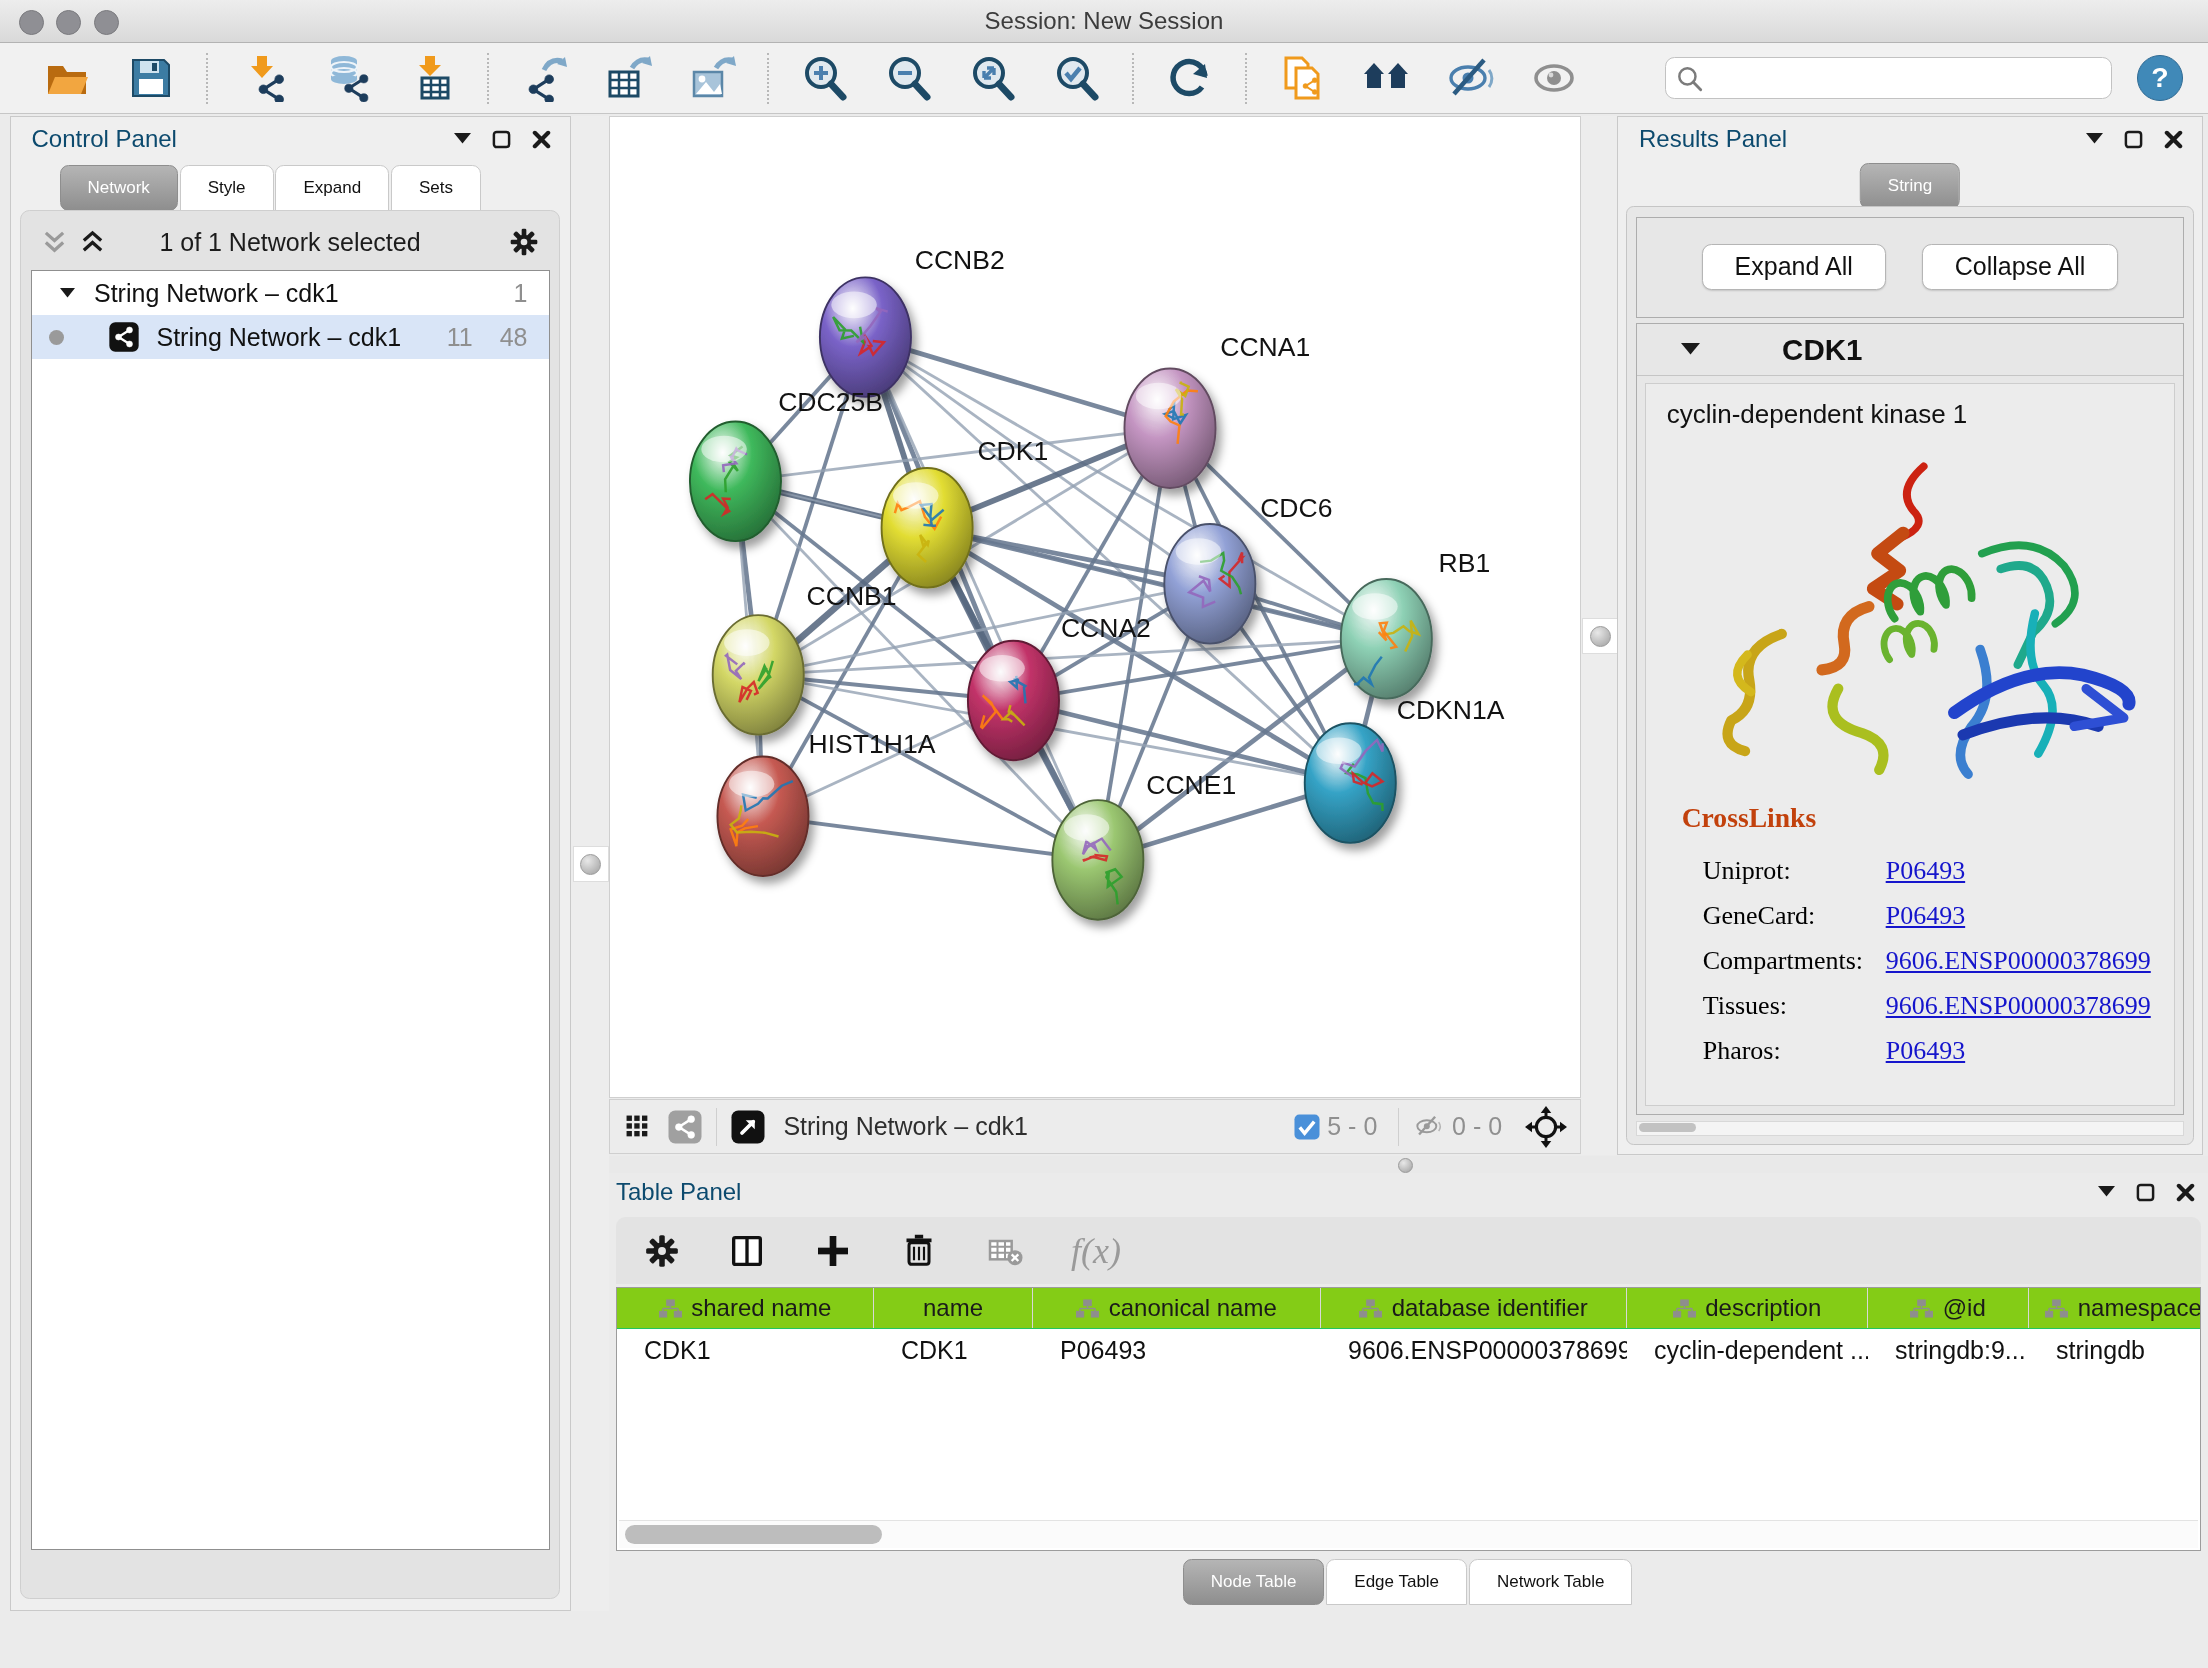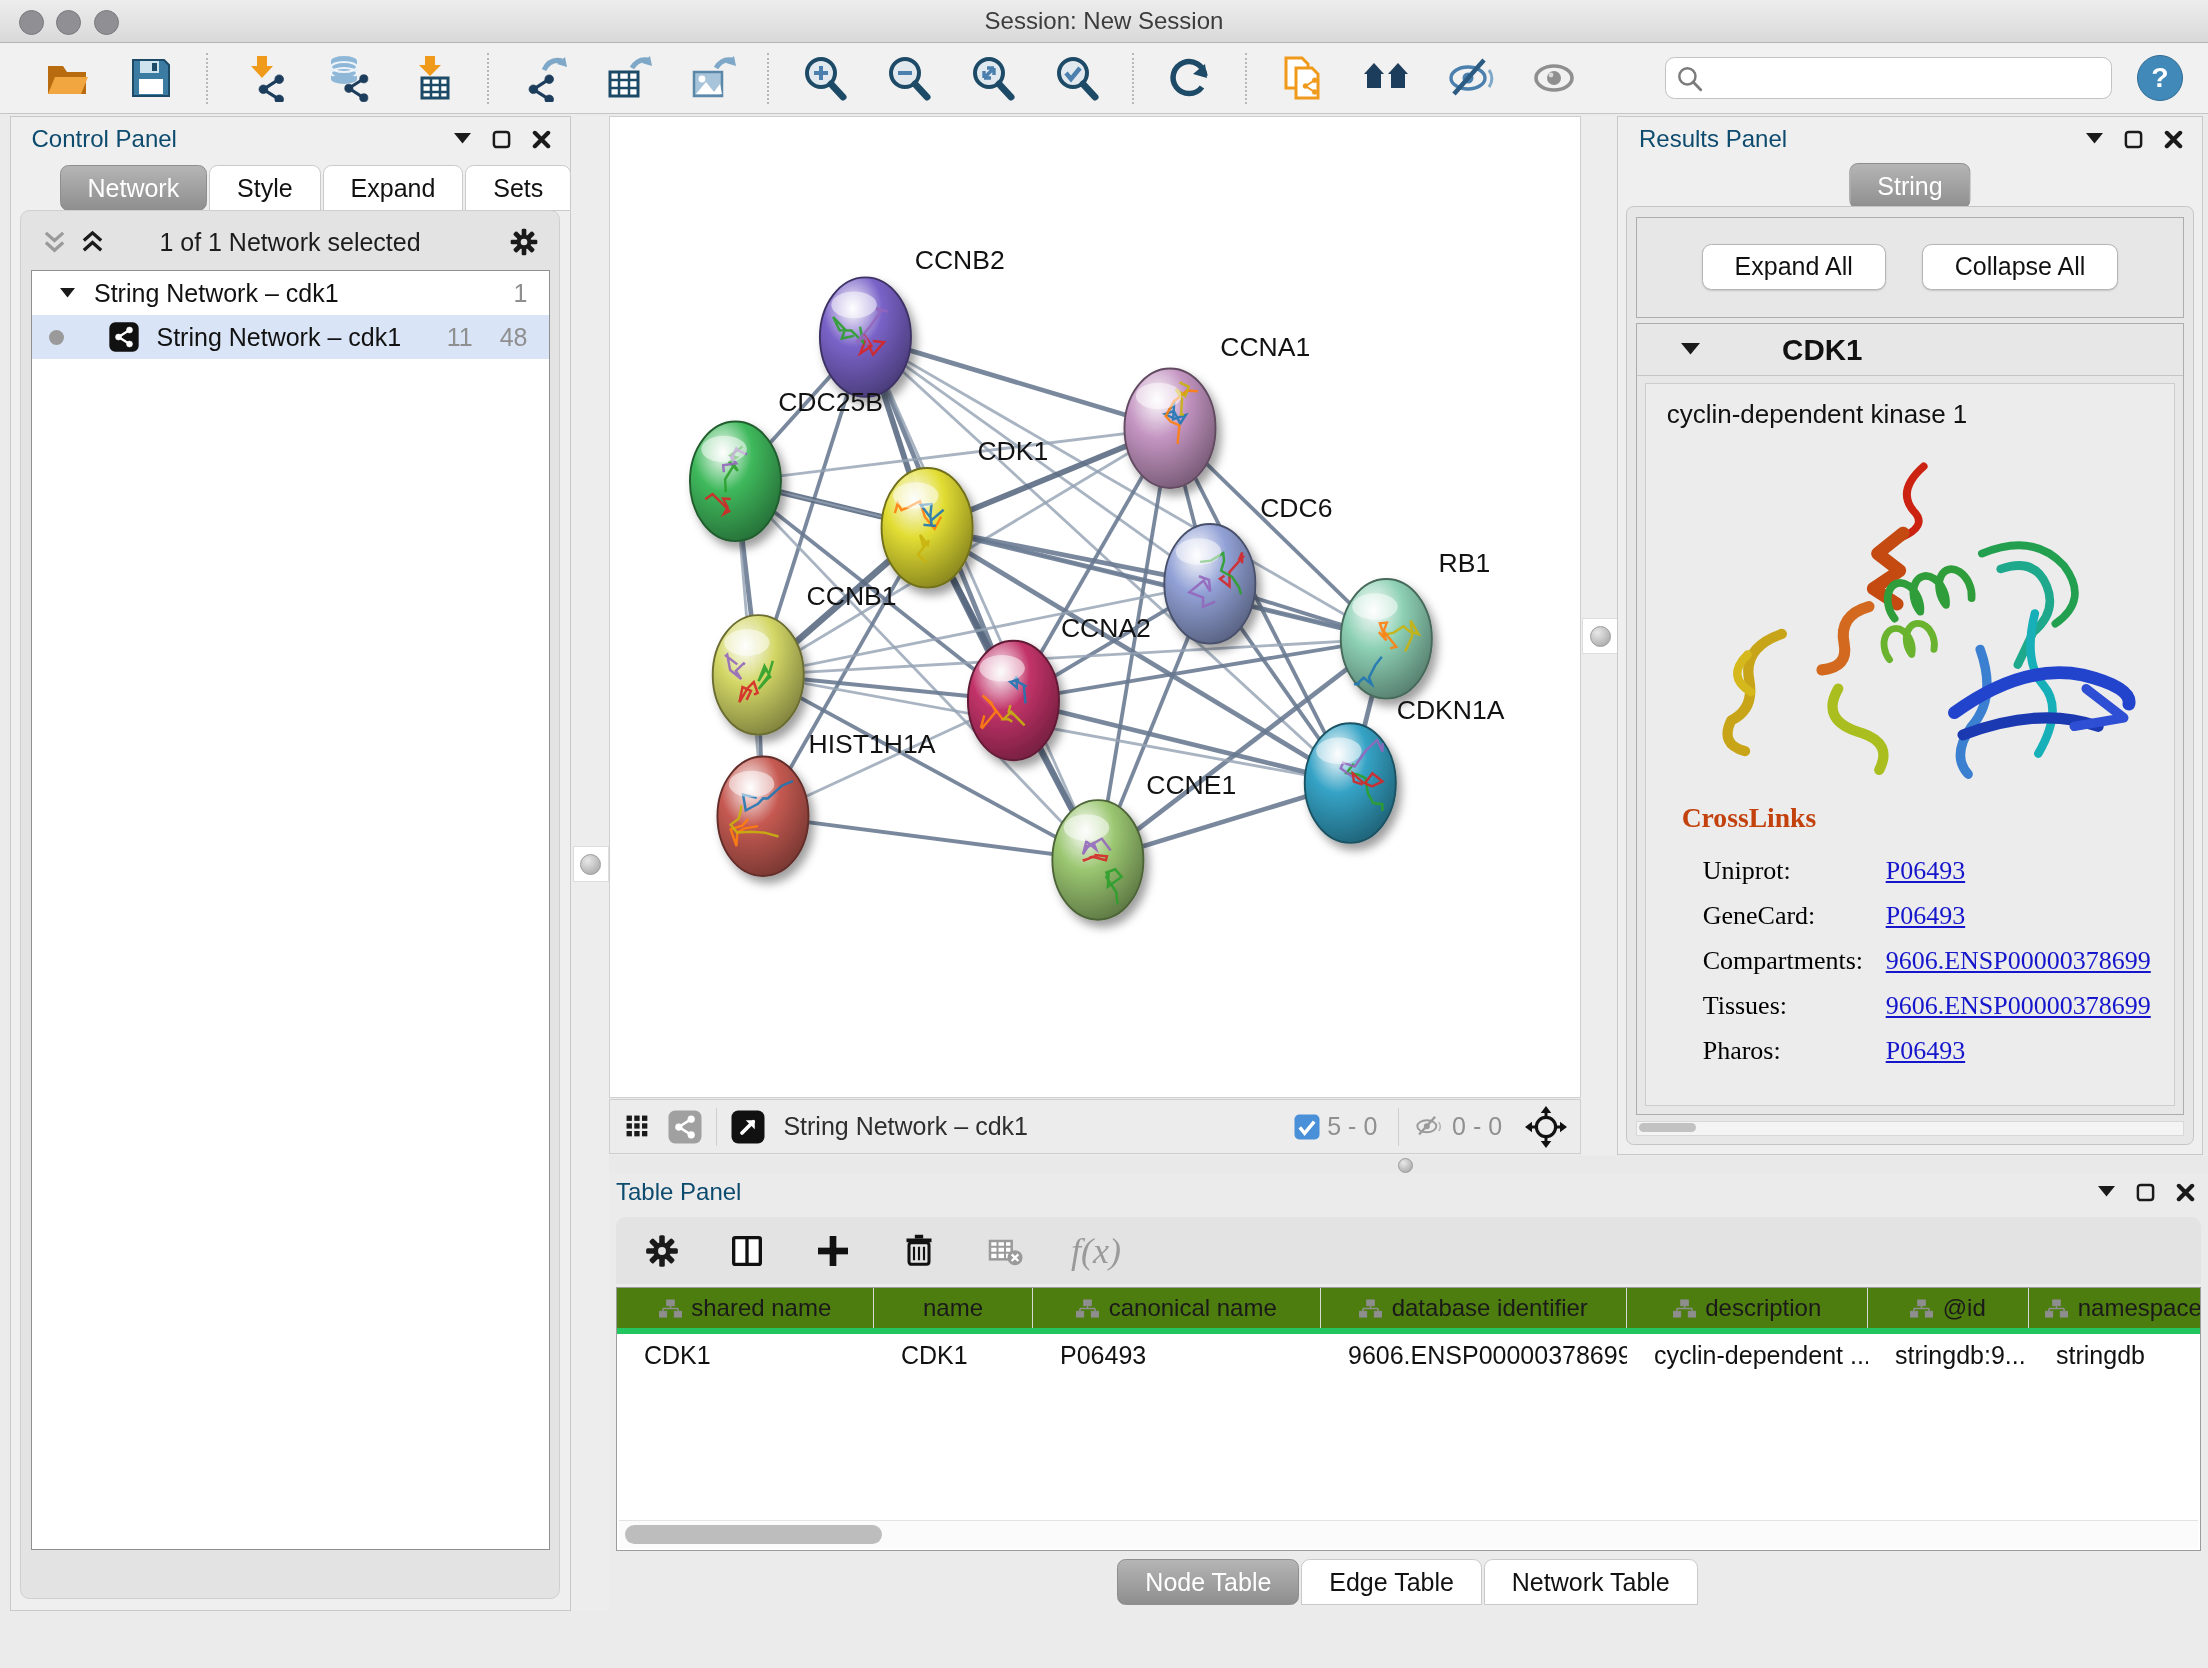--- a/index.html
+++ b/index.html
@@ -29,21 +29,21 @@
   
   .panel-title{font-size:24px;color:#0c4a6e;}
   .chrome{display:flex;align-items:center;gap:21px;}
 
   
   #control-panel{position:absolute;left:9.5px;top:116px;width:561px;height:1495px;background:#efefef;
     border:1px solid #c9c9c9;box-sizing:border-box;}
   #cp-head{position:absolute;left:0;top:0;right:0;height:44px;display:flex;align-items:center;
     padding:0 19px 0 21px;box-sizing:border-box;}
   #cp-tabs{position:absolute;left:49px;top:48px;height:44px;display:flex;}
-  .tab{height:44px;line-height:44px;padding:0 27px;font-size:25px;background:#fff;color:#111;
+  .tab{height:44px;line-height:44px;padding:0 27px;font-size:17px;background:#fff;color:#111;
     border:1px solid #c9c9c9;border-radius:8.6px 8.6px 0 0;margin-right:1.9px;}
   .tab.active{background:linear-gradient(#b5b5b5,#8e8e8e);color:#fff;border-color:#8e8e8e;border-radius:8.6px;}
   #cp-content{position:absolute;left:9.5px;right:9.5px;top:93px;bottom:11.4px;background:#e3e3e3;
     border:1px solid #cfcfcf;border-radius:9.5px;}
   #cp-selrow{position:absolute;left:0;right:0;top:7.6px;height:46px;}
   #cp-seltext{position:absolute;left:0;right:0;top:0;height:46px;line-height:46px;text-align:center;
     font-size:25px;color:#1c1c1c;}
   #cp-tree{position:absolute;left:9.5px;right:9.5px;top:59px;bottom:48px;background:#fff;border:1.9px solid #8f8f8f;}
   .tree-row{position:relative;height:44px;display:flex;align-items:center;font-size:25px;color:#111;}
   .tree-row.selected{background:#d9e5f7;}
@@ -97,21 +97,21 @@
   #h-split{position:absolute;left:609px;top:1156px;width:1600px;height:17px;background:#e9e9e9;}
 
   
   #table-panel{position:absolute;left:616px;top:1173px;width:1585px;height:433px;}
   #tp-head{position:absolute;left:0;top:0;right:0;height:38px;display:flex;align-items:center;}
   #tp-toolbar{position:absolute;left:0;right:0;top:44px;height:67px;background:#e3e3e3;
     border-radius:9.5px 9.5px 0 0;display:flex;align-items:center;padding-left:27px;gap:46px;}
   #tp-fx{font-family:"Liberation Serif",serif;font-style:italic;font-size:36px;color:#9a9a9a;}
   #tbl-box{position:absolute;left:0;right:0;top:114px;height:264px;background:#fff;border:1.9px solid #9c9c9c;
     box-sizing:border-box;overflow:hidden;}
-  #tbl-head{display:flex;height:40px;background:#4d7c0f;border-bottom:6px solid #22c55e;}
+  #tbl-head{display:flex;height:40px;background:#84cc16;border-bottom:1px solid #22c55e;}
   .th{display:flex;align-items:center;justify-content:center;gap:9.5px;font-size:24px;color:#1a1a1a;
     border-right:1px solid #d8d8d8;box-sizing:border-box;flex:0 0 auto;overflow:hidden;white-space:nowrap;}
   #tbl-row{display:flex;height:42px;background:#fff;}
   .td{display:flex;align-items:center;font-size:25px;color:#111;padding-left:27px;box-sizing:border-box;
     flex:0 0 auto;overflow:hidden;white-space:nowrap;}
   #tbl-scroll{position:absolute;left:1.9px;right:1.9px;bottom:1.9px;height:27px;background:#fbfbfb;
     border-top:1px solid #e3e3e3;}
   #tbl-thumb{position:absolute;left:5.7px;top:3.8px;width:257px;height:19px;background:#bdbdbd;border-radius:9.5px;}
   #tp-tabs{position:absolute;left:0;right:0;top:386px;display:flex;justify-content:center;}
 

